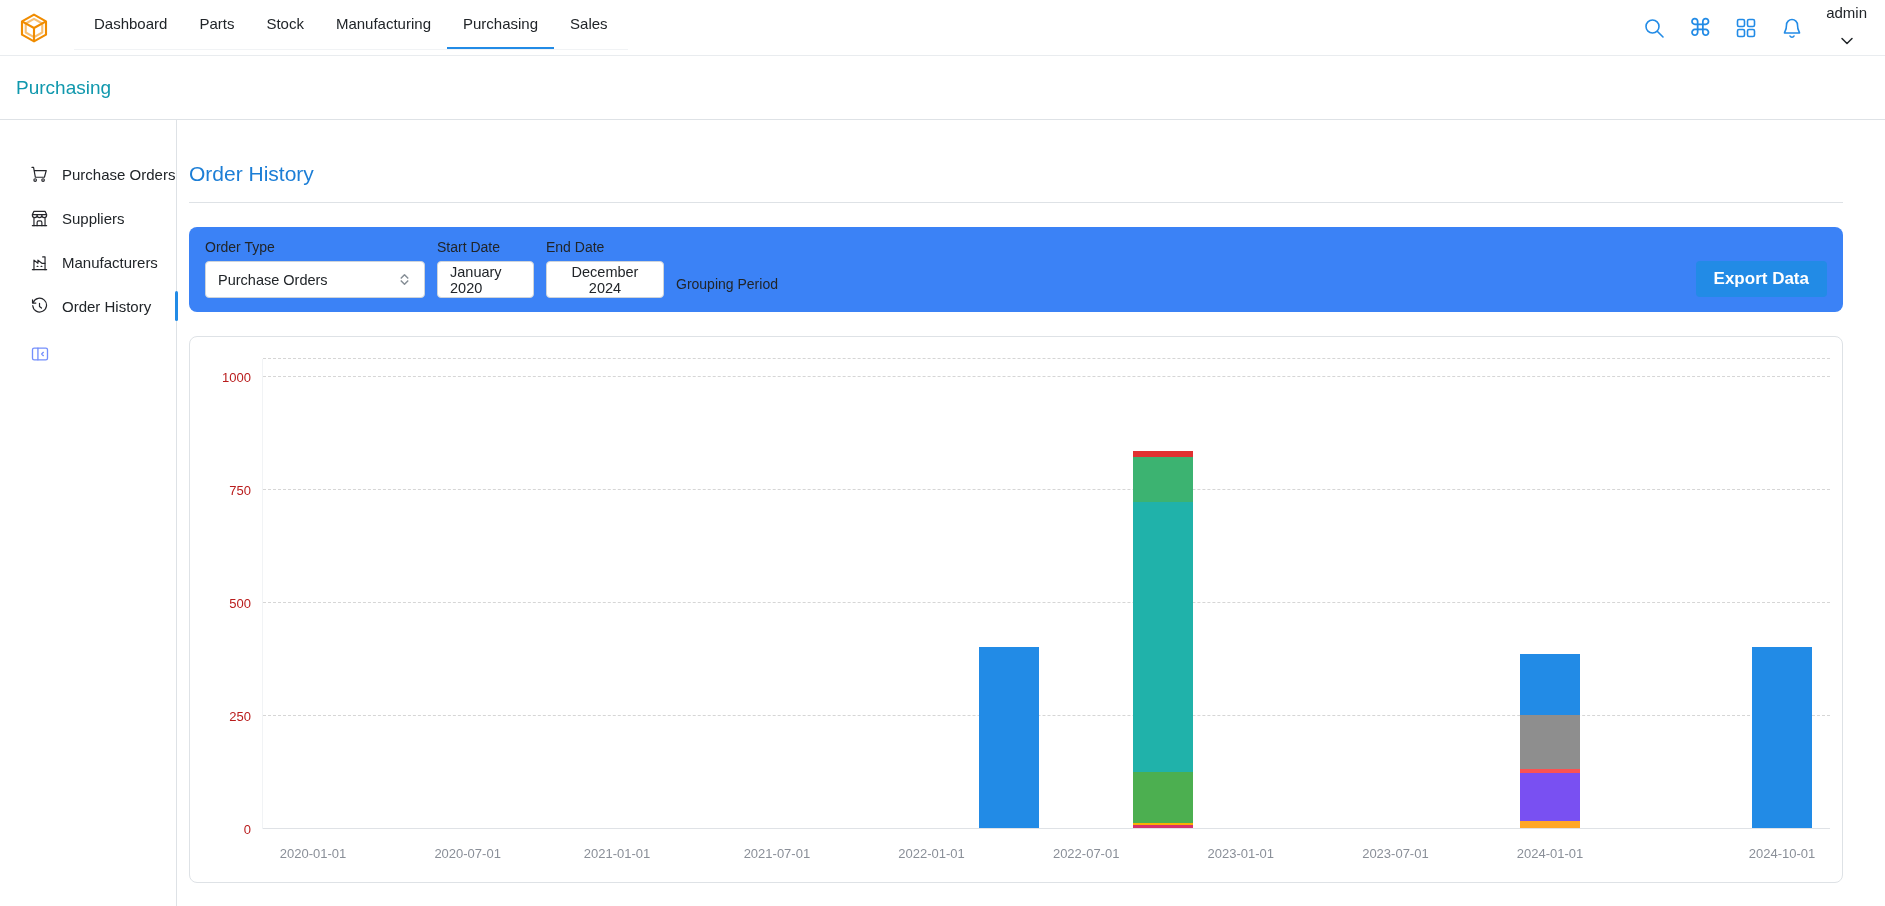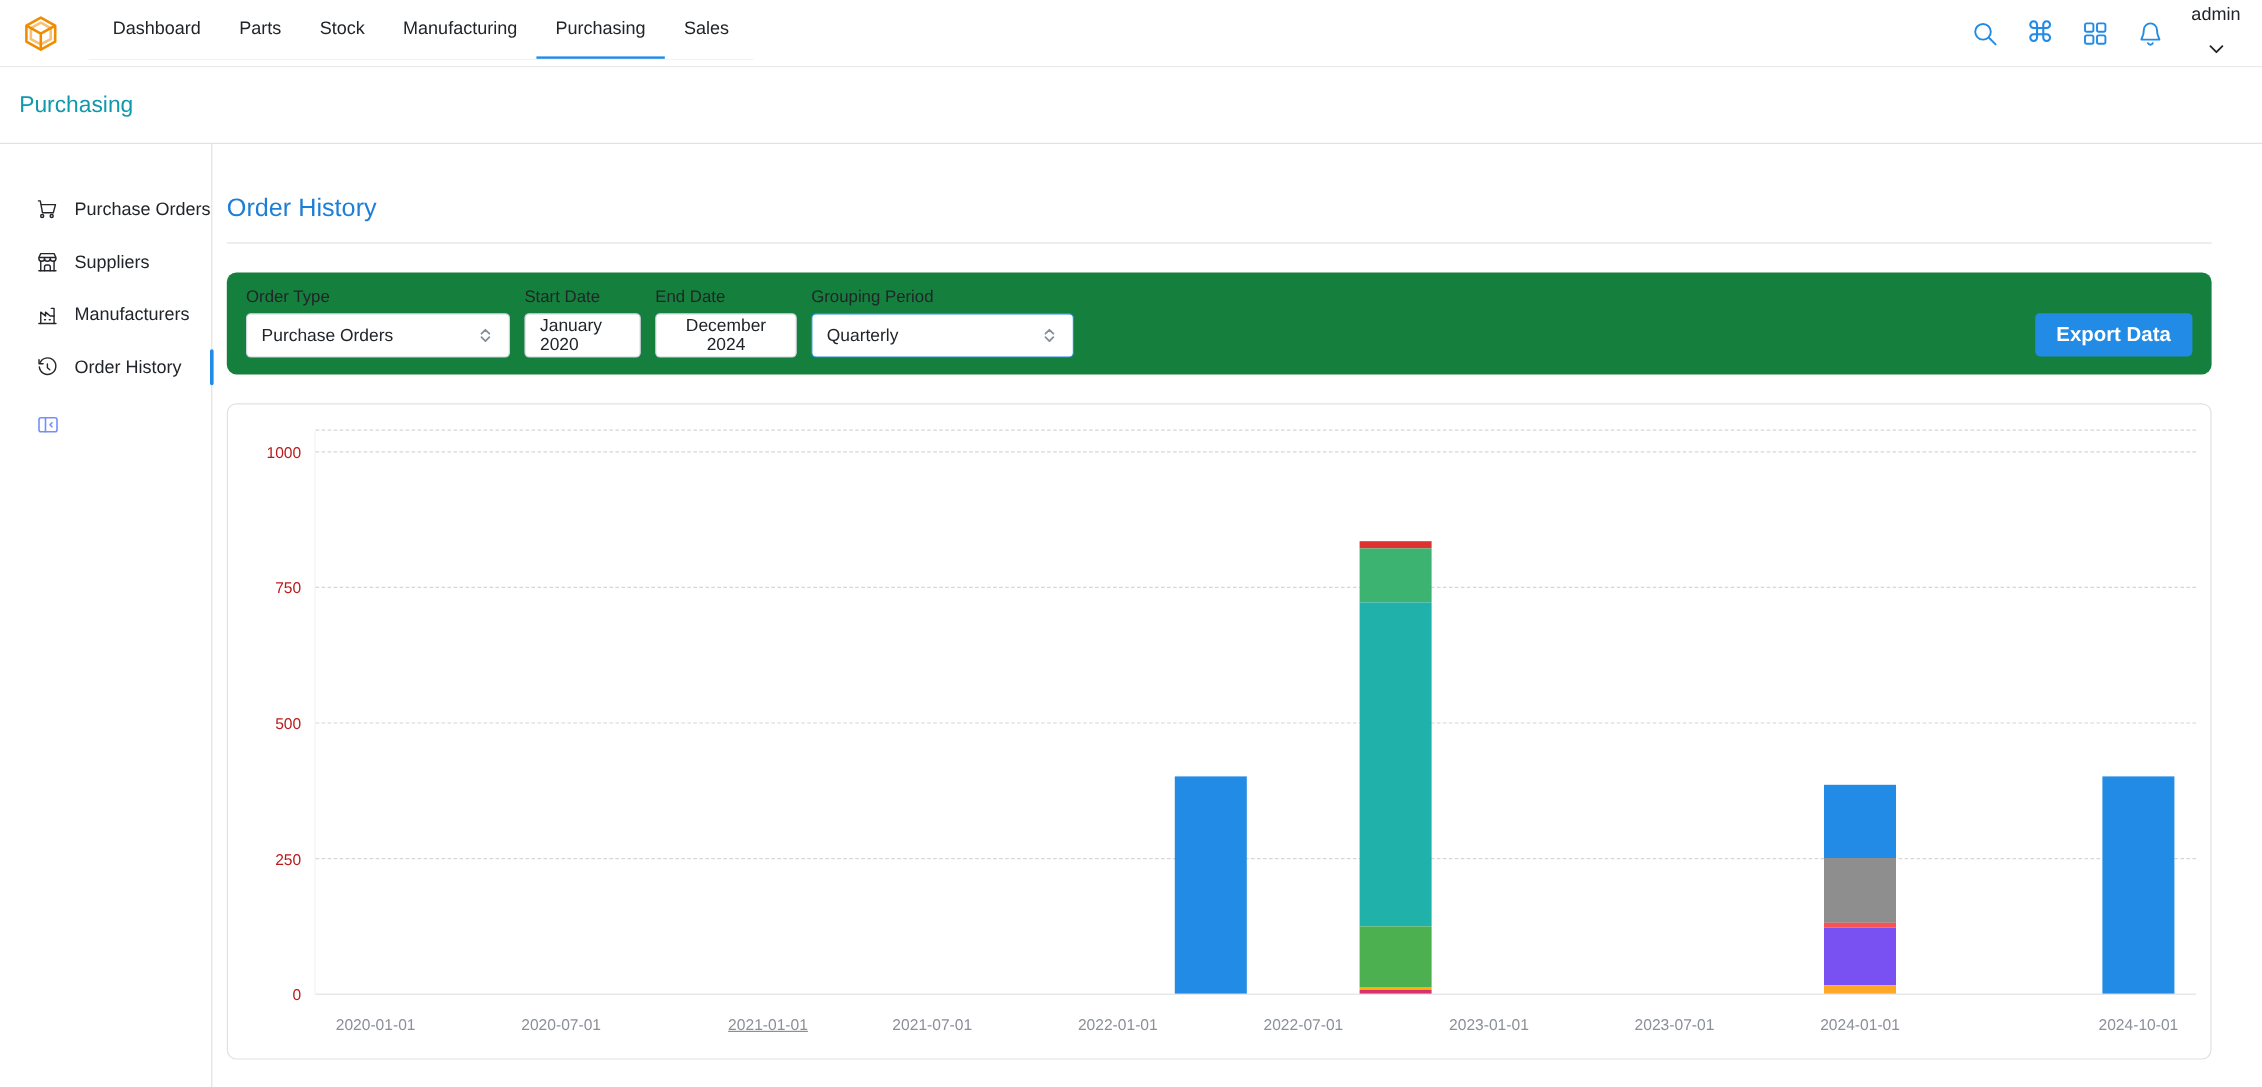--- a/index.html
+++ b/index.html
@@ -28,21 +28,21 @@
   .side-item .sicon svg { width:19px; height:19px; display:block; stroke:#25262b; fill:none; stroke-width:1.5; stroke-linecap:round; stroke-linejoin:round; }
   .side-item.active::after { content:""; position:absolute; right:-2px; top:7px; bottom:7px; width:3px; border-radius:2px; background:var(--accent,#228be6); }
   .collapse-btn { margin:16px 0 0 30px; width:20px; height:20px; cursor:pointer; }
   .collapse-btn svg { width:20px; height:20px; stroke:var(--collapse-icon,#748ffc); fill:none; stroke-width:1.6; stroke-linecap:round; stroke-linejoin:round; }
 
   main { flex:1; padding:0 42px 0 12px; }
   .panel-title { margin-top:42px; font-size:21px; font-weight:500; color:var(--panel-title,#1c7ed6); }
   .divider { border-bottom:1px solid #dee2e6; margin-top:16px; }
 
   
-  .filter-card { margin-top:24px; background:#15803d; border-radius:8px; padding:12px 16px 14px; display:flex; gap:12px; align-items:flex-end; }
+  .filter-card { margin-top:24px; background:#3b82f6; border-radius:8px; padding:12px 16px 14px; display:flex; gap:12px; align-items:flex-end; }
   .field label { display:block; font-size:14px; font-weight:500; margin-bottom:6px; color:#212529; }
   .control { height:37px; background:#fff; border:1px solid #ced4da; border-radius:4px; display:flex; align-items:center; padding:0 12px; font-size:14.5px; color:#212529; cursor:pointer; }
   .select { justify-content:space-between; gap:10px; }
   .select svg { width:15px; height:15px; flex:none; stroke:#868e96; fill:none; stroke-width:1.6; stroke-linecap:round; stroke-linejoin:round; }
   .focused { border:1.5px solid var(--accent,#228be6); }
   .w-ordertype { width:220px; } .w-start { width:97px; } .w-end { width:118px;text-align:center; } .w-group { width:219px; }
   .export { margin-left:auto; margin-bottom:1px; height:36px; padding:0 18px; background:var(--accent,#228be6); color:#fff; border:none; border-radius:4px; font-size:17px; font-weight:700; cursor:pointer; }
 
   
   .chart-card { margin-top:24px; border:1px solid #dee2e6; border-radius:8px; height:547px; padding:22px 12px 10px 72px; }
@@ -184,47 +184,40 @@
         </div>
       </div>
       <div class="field">
         <label>End Date</label>
         <div class="control w-end">
           <span>December 2024</span>
         </div>
       </div>
       <div class="field">
         <label>Grouping Period</label>
-        <div class="control select focused w-group">
-          <span>Quarterly</span>
-          <svg viewBox="0 0 16 16">
-              <path d="M4.5 6.5L8 3l3.5 3.5"></path>
-              <path d="M4.5 9.5L8 13l3.5-3.5"></path>
-            </svg>
-        </div>
       </div>
       <button class="export">Export Data</button>
     </div>
 
     <div class="chart-card">
       <div class="plot" id="plot">
           <div class="gridline zero" style="bottom: 0px;"></div>
           <div class="ytick" style="bottom: 0px;">0</div>
           <div class="gridline" style="bottom: 112.981px;"></div>
           <div class="ytick" style="bottom: 112.981px;">250</div>
           <div class="gridline" style="bottom: 225.962px;"></div>
           <div class="ytick" style="bottom: 225.962px;">500</div>
           <div class="gridline" style="bottom: 338.942px;"></div>
           <div class="ytick" style="bottom: 338.942px;">750</div>
           <div class="gridline" style="bottom: 451.923px;"></div>
           <div class="ytick" style="bottom: 451.923px;">1000</div>
           <div class="gridline" style="bottom: 470px;"></div>
           <div class="xtick" style="left: 50px;">2020-01-01</div>
           <div class="xtick" style="left: 204.632px;">2020-07-01</div>
-          <div class="xtick" style="left: 377px; text-decoration: underline;">2021-01-01</div>
+          <div class="xtick" style="left: 354px;">2021-01-01</div>
           <div class="xtick" style="left: 513.895px;">2021-07-01</div>
           <div class="xtick" style="left: 668.526px;">2022-01-01</div>
           <div class="xtick" style="left: 823.158px;">2022-07-01</div>
           <div class="xtick" style="left: 977.789px;">2023-01-01</div>
           <div class="xtick" style="left: 1132.42px;">2023-07-01</div>
           <div class="xtick" style="left: 1287.05px;">2024-01-01</div>
           <div class="xtick" style="left: 1519px;">2024-10-01</div>
           <div class="bar" style="left: 715.842px;">
             <div class="" style="height: 180.769px; background: rgb(34, 139, 230);"></div>
           </div>

